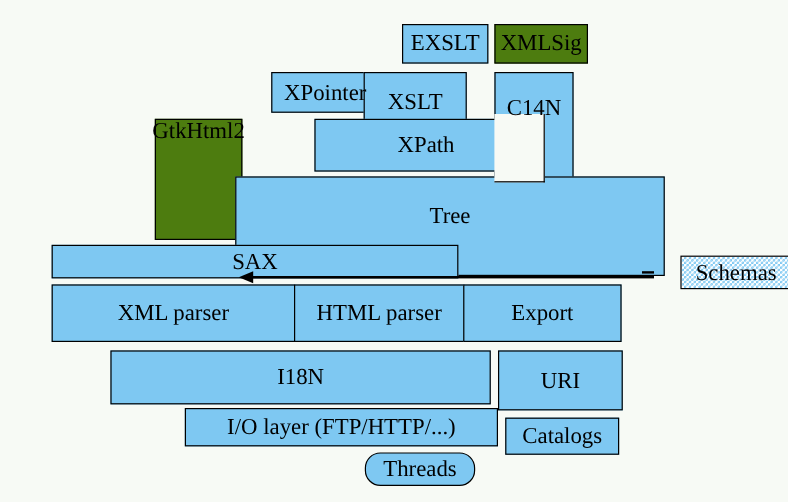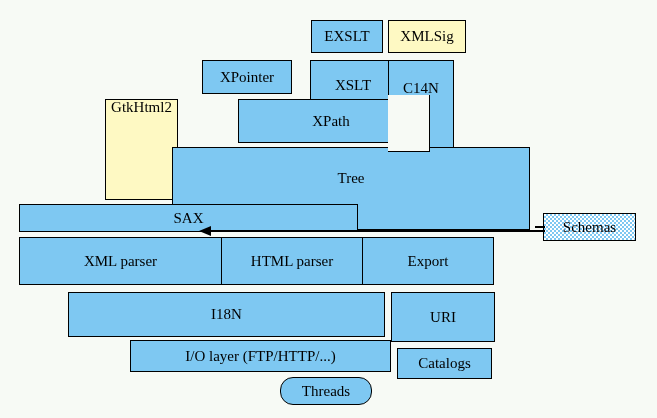--- a/index.html
+++ b/index.html
@@ -19,27 +19,28 @@
     overflow: hidden;
   }
   
   .node {
     position: absolute;
     box-sizing: border-box;
     border: 1px solid #000000;
     display: flex;
     align-items: center;
     justify-content: center;
-    font-size: 15px;
+    font-size: 19px;
     line-height: 1;
     color: #000000;
     white-space: nowrap;
+    margin-left: 24px;
   }
   .fill-blue   { background: #7ec8f2; }
-  .fill-white  { background: #fef9c3; font-family: Liberation Serif, serif; }
+  .fill-white  { background: #4d7c0f; font-family: Liberation Serif, serif; }
   
   .fill-dither {
     background-color: #ffffff;
     background-image:
       linear-gradient(45deg, #7ec8f2 25%, transparent 25%, transparent 75%, #7ec8f2 75%),
       linear-gradient(45deg, #7ec8f2 25%, transparent 25%, transparent 75%, #7ec8f2 75%);
     background-size: 4px 4px;
     background-position: 0 0, 2px 2px;
   }
   
@@ -96,21 +97,21 @@
   </div>
 
   <div class="node fill-white" style="left:388px; top:20px; width:78px; height:33px;">
     <span>XMLSig</span>
   </div>
 
   <div class="node fill-blue" style="left:202px; top:60px; width:90px; height:34px;">
     <span>XPointer</span>
   </div>
 
-  <div class="node fill-blue" style="left:310px; top:60px; width:86px; height:50px;">
+  <div class="node fill-blue" style="left:279px; top:60px; width:86px; height:50px;">
     <span>XSLT</span>
   </div>
 
   <div class="node fill-blue l-shape" style="left:388px; top:60px; width:66px; height:90px;">
     <span>C14N</span>
     <div class="notch" style="left:-1px; top:34px; width:42px; height:57px;"></div>
   </div>
 
   <div class="node fill-white" style="left:105px; top:99px; width:73px; height:101px; align-items:flex-start; ">
     <span>GtkHtml2</span>

